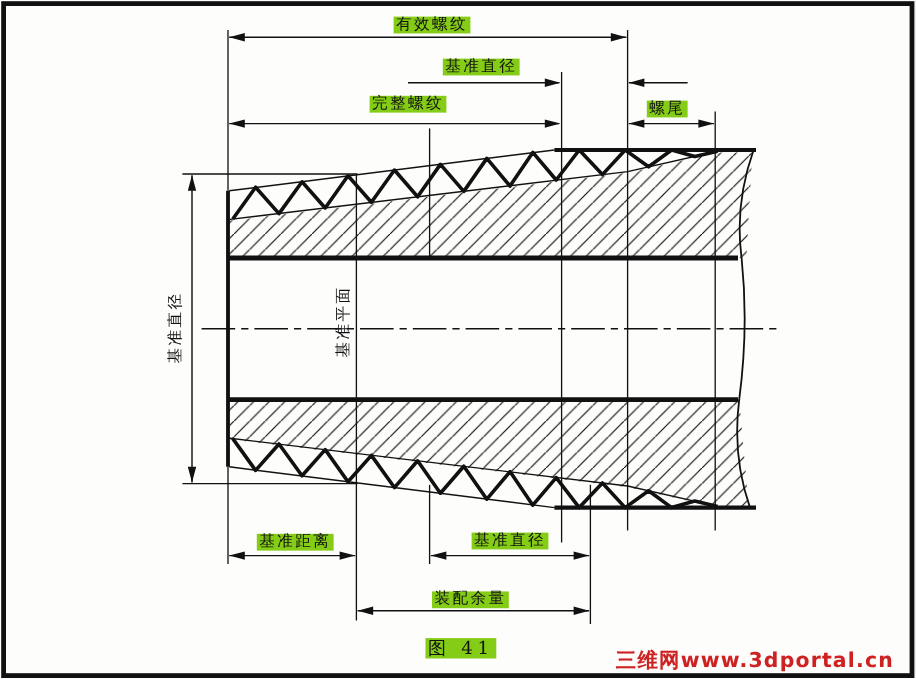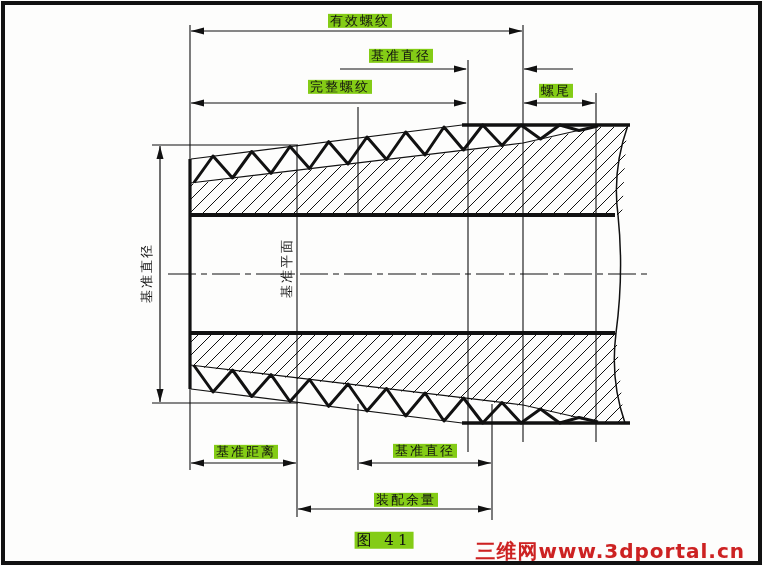--- a/index.html
+++ b/index.html
@@ -12,21 +12,21 @@
   .lbl{
     position:absolute;transform:translate(-50%,-50%);
     font-size:13px;color:#111;letter-spacing:2px;white-space:nowrap;
     background:#84cc16;padding:0 2px;line-height:1.1;
   }
   .lbl.vert{transform:translate(-50%,-50%) rotate(-90deg);background:transparent;}
   .lbl.caption{font-size:15px;letter-spacing:4px;}
   .lbl.watermark{
     transform:translateY(-50%);left:auto;right:16px;
     font-family:"DejaVu Sans","Liberation Sans",sans-serif;
-    font-size:20px;font-weight:bold;color:#cc2222;letter-spacing:1px;
+    font-size:17px;font-weight:bold;color:#cc2222;letter-spacing:1px;
     background:transparent;text-shadow:0 0 1px #ffdddd;margin-left:48px;
   }
 </style>
 </head>
 <body>
 
 <div id="stage">
 
   <svg id="linework" width="763" height="566" viewBox="0 0 763 566">
     <defs>
@@ -110,18 +110,18 @@
   </svg>
 
   <div class="lbl" style="left:360px;top:21px">有效螺纹</div>
   <div class="lbl" style="left:401px;top:56px">基准直径</div>
   <div class="lbl" style="left:340px;top:87px">完整螺纹</div>
   <div class="lbl" style="left:556px;top:91px">螺尾</div>
   <div class="lbl vert" style="left:147px;top:273px">基准直径</div>
   <div class="lbl vert" style="left:287px;top:268px">基准平面</div>
   <div class="lbl" style="left:246px;top:452px">基准距离</div>
   <div class="lbl" style="left:425px;top:451px">基准直径</div>
-  <div class="lbl" style="left:406px;top:500px">装配余量</div>
+  <div class="lbl" style="left:392px;top:500px">装配余量</div>
   <div class="lbl caption" style="left:384px;top:540px">图 41</div>
   <div class="lbl watermark" style="top:551px">三维网www.3dportal.cn</div>
 
   <div id="frame"></div>
 </div>
 
 </body></html>

